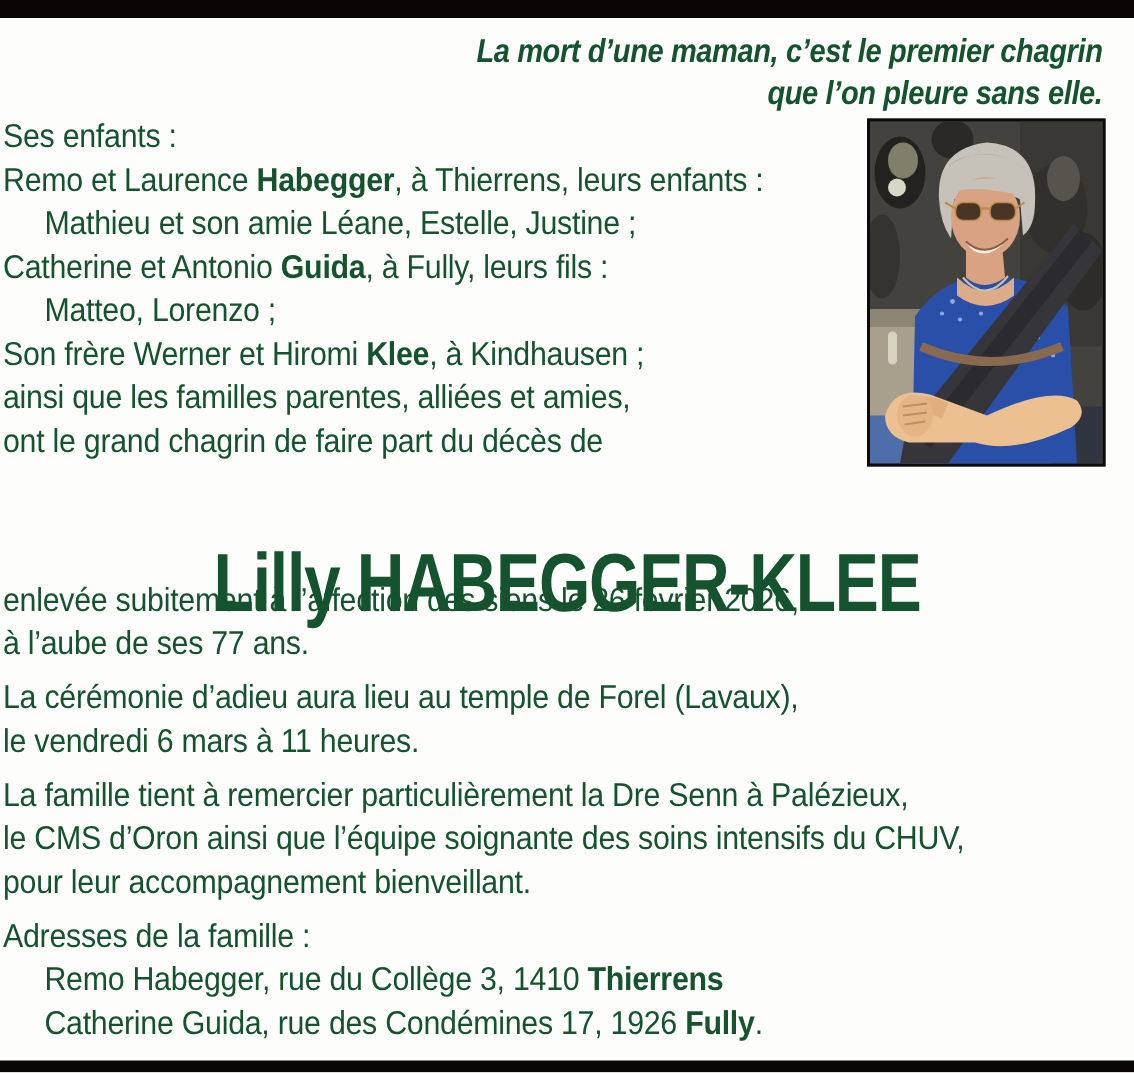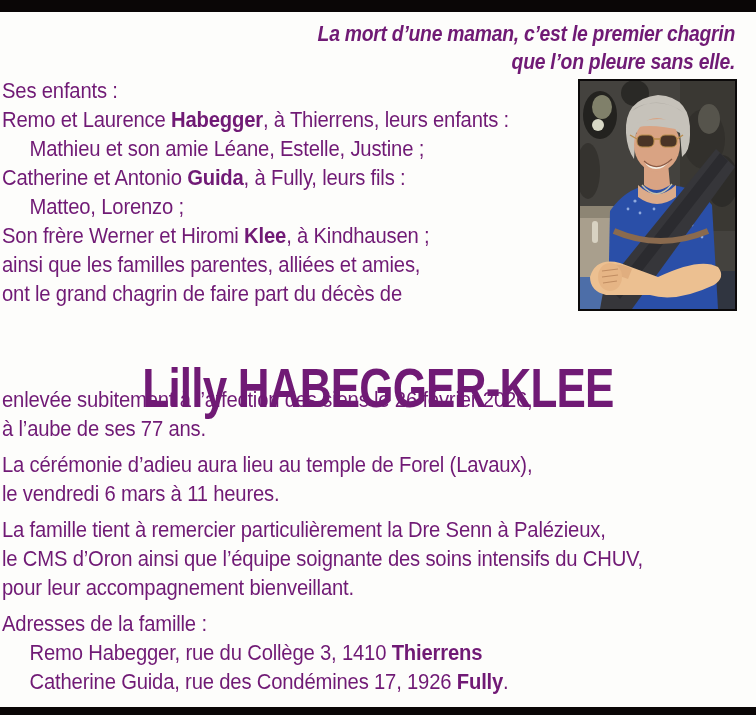--- a/index.html
+++ b/index.html
@@ -1,21 +1,21 @@
 <!DOCTYPE html>
 <html><head>
 <meta charset="utf-8">
 <style>
   html, body { margin:0; padding:0; }
   body { width:756px; height:715px; background:#ffffff; }
   .sheet {
     position:relative; width:756px; height:715px;
     background:#fdfdfb; overflow:hidden;
     font-family:"Liberation Sans", sans-serif;
-    color:#701a75;
+    color:#14532d;
   }
   .bar { position:absolute; left:0; width:756px; background:#0a0606; }
   .bar.top { top:0; height:12px; }
   .bar.bottom { bottom:0; height:8px; }
 
   .quote {
     position:absolute; top:20px; right:21px; width:520px;
     text-align:right; font-style:italic; font-weight:700;
     font-size:22px; line-height:28px; letter-spacing:-0.3px;
     transform:scaleX(0.88); transform-origin:100% 0;

